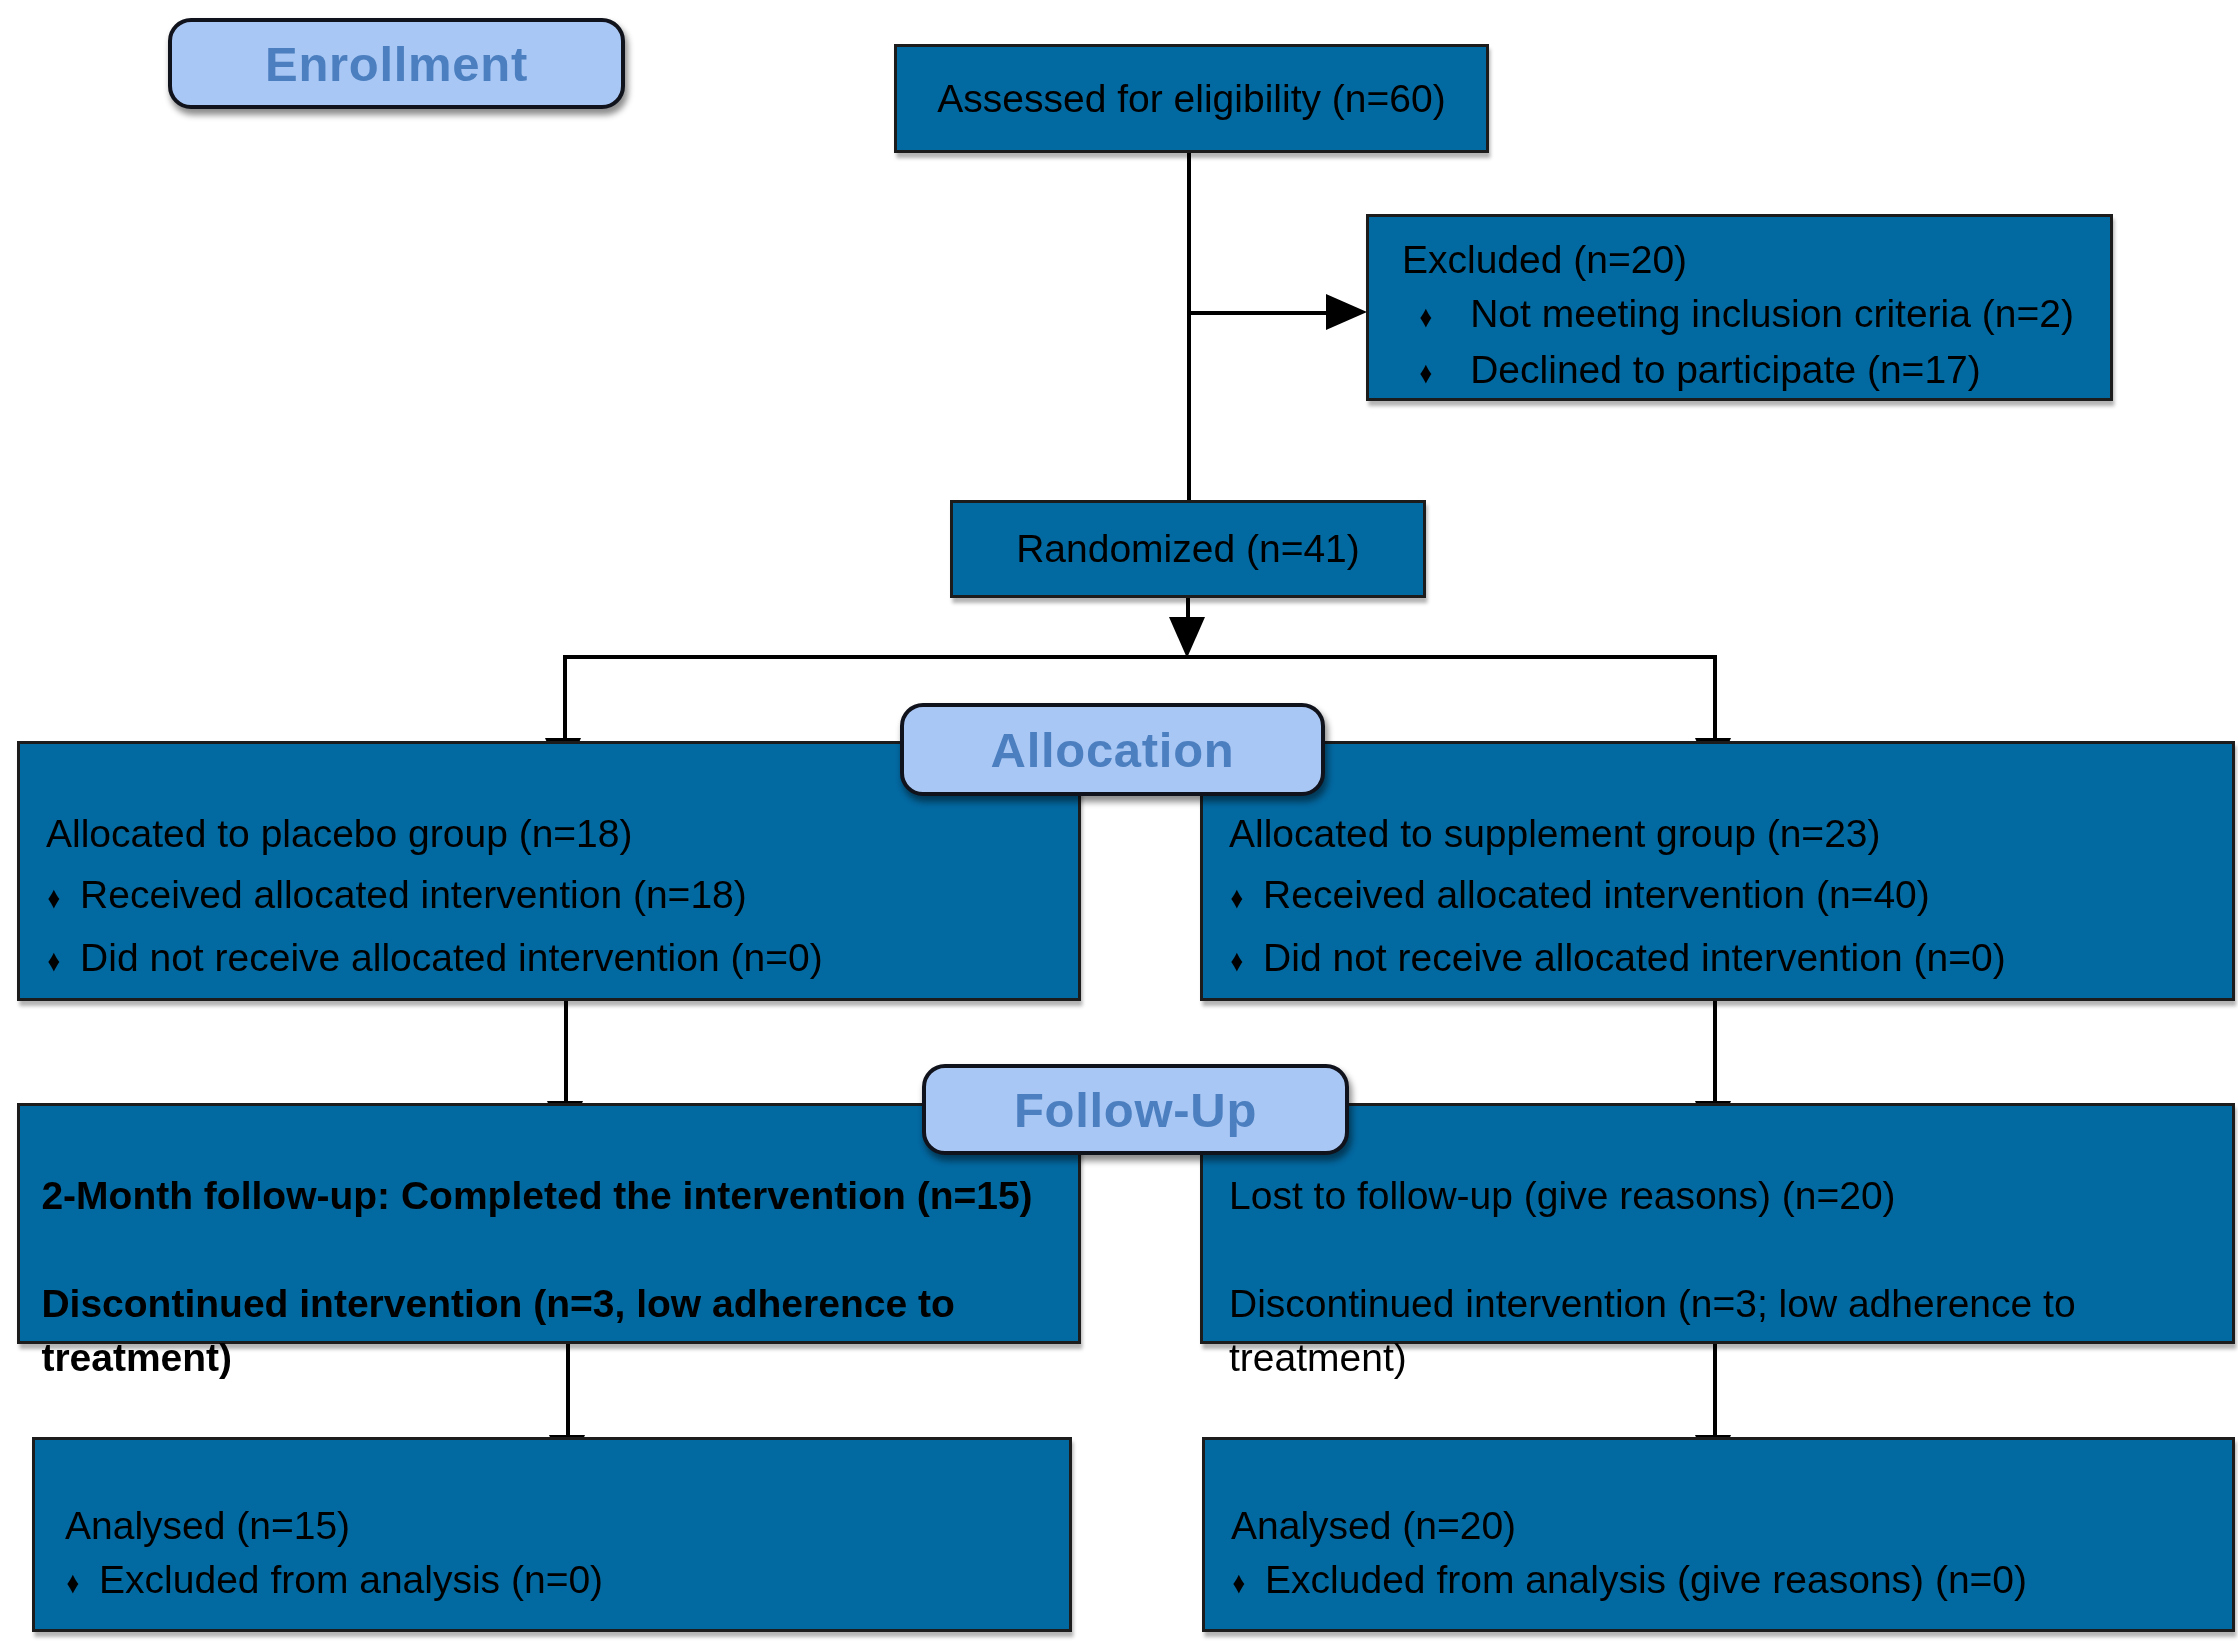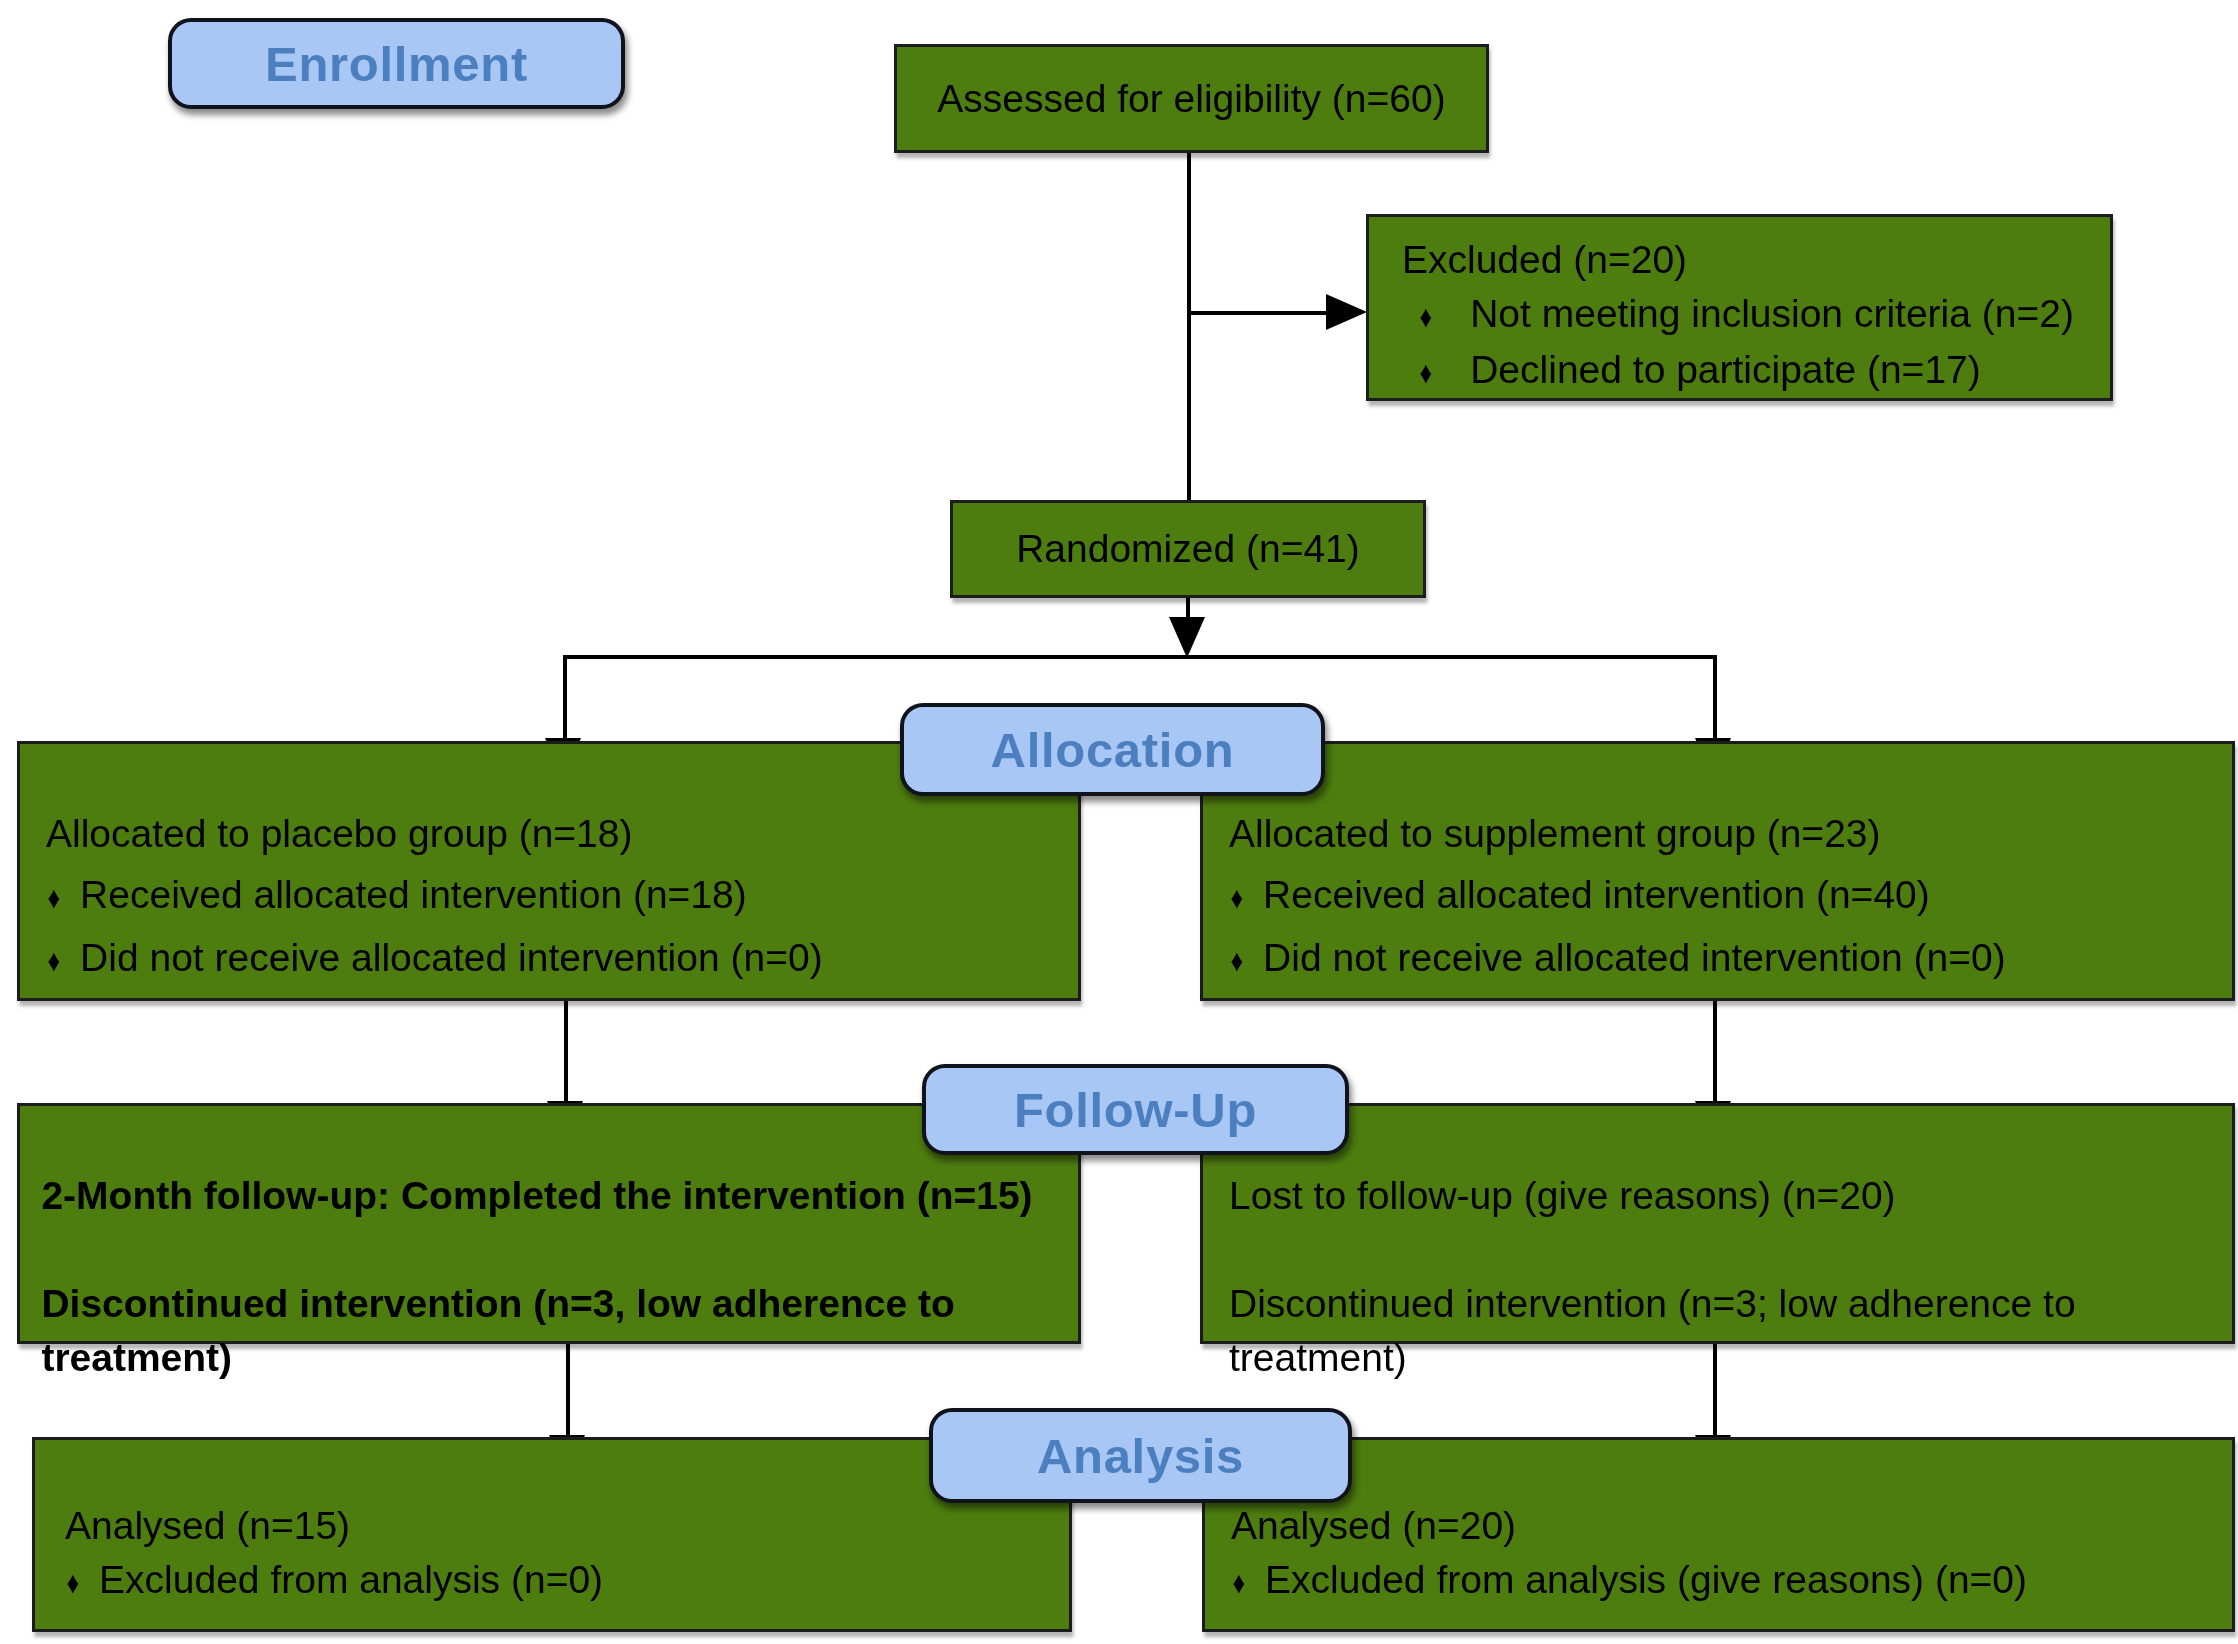--- a/index.html
+++ b/index.html
@@ -7,21 +7,21 @@
     position:relative;
     width:2239px;height:1645px;
     background:#ffffff;
     font-family:"Liberation Sans", sans-serif;
     overflow:hidden;
     padding-left:47px;
   }
   
   .box{
     position:absolute;
-    background:#4d7c0f;
+    background:#0369a1;
     border:3.6px solid #1c1c1c;
     box-sizing:border-box;
     box-shadow:2.1px 5px 3.6px rgba(0,0,0,0.30);
     color:#000000;
     font-size:39px;
     line-height:54px;
     z-index:10;
   }
   .box.center{
     display:flex;align-items:center;justify-content:center;
@@ -105,23 +105,20 @@
 
   <div class="badge" style="left:168px;top:18px;width:457px;height:91px;">
     <span>Enrollment</span>
   </div>
   <div class="badge" style="left:900px;top:703px;width:425px;height:93px;">
     <span>Allocation</span>
   </div>
   <div class="badge" style="left:922px;top:1064px;width:427px;height:91px;">
     <span>Follow-Up</span>
   </div>
-  <div class="badge" style="left:929px;top:1408px;width:423px;height:95px;">
-    <span>Analysis</span>
-  </div>
 
   <div class="box center" style="left:894px;top:44px;width:595px;height:109px;">
     <span>Assessed for eligibility (n=60)</span>
   </div>
 
   <div class="box" style="left:1366px;top:214px;width:747px;height:187px;">
     <div class="pad" style="padding:15.7px 33px;">
       <div>Excluded (n=20)</div>
       <div class="bullet-row indent">
         <span class="dia">♦</span>

